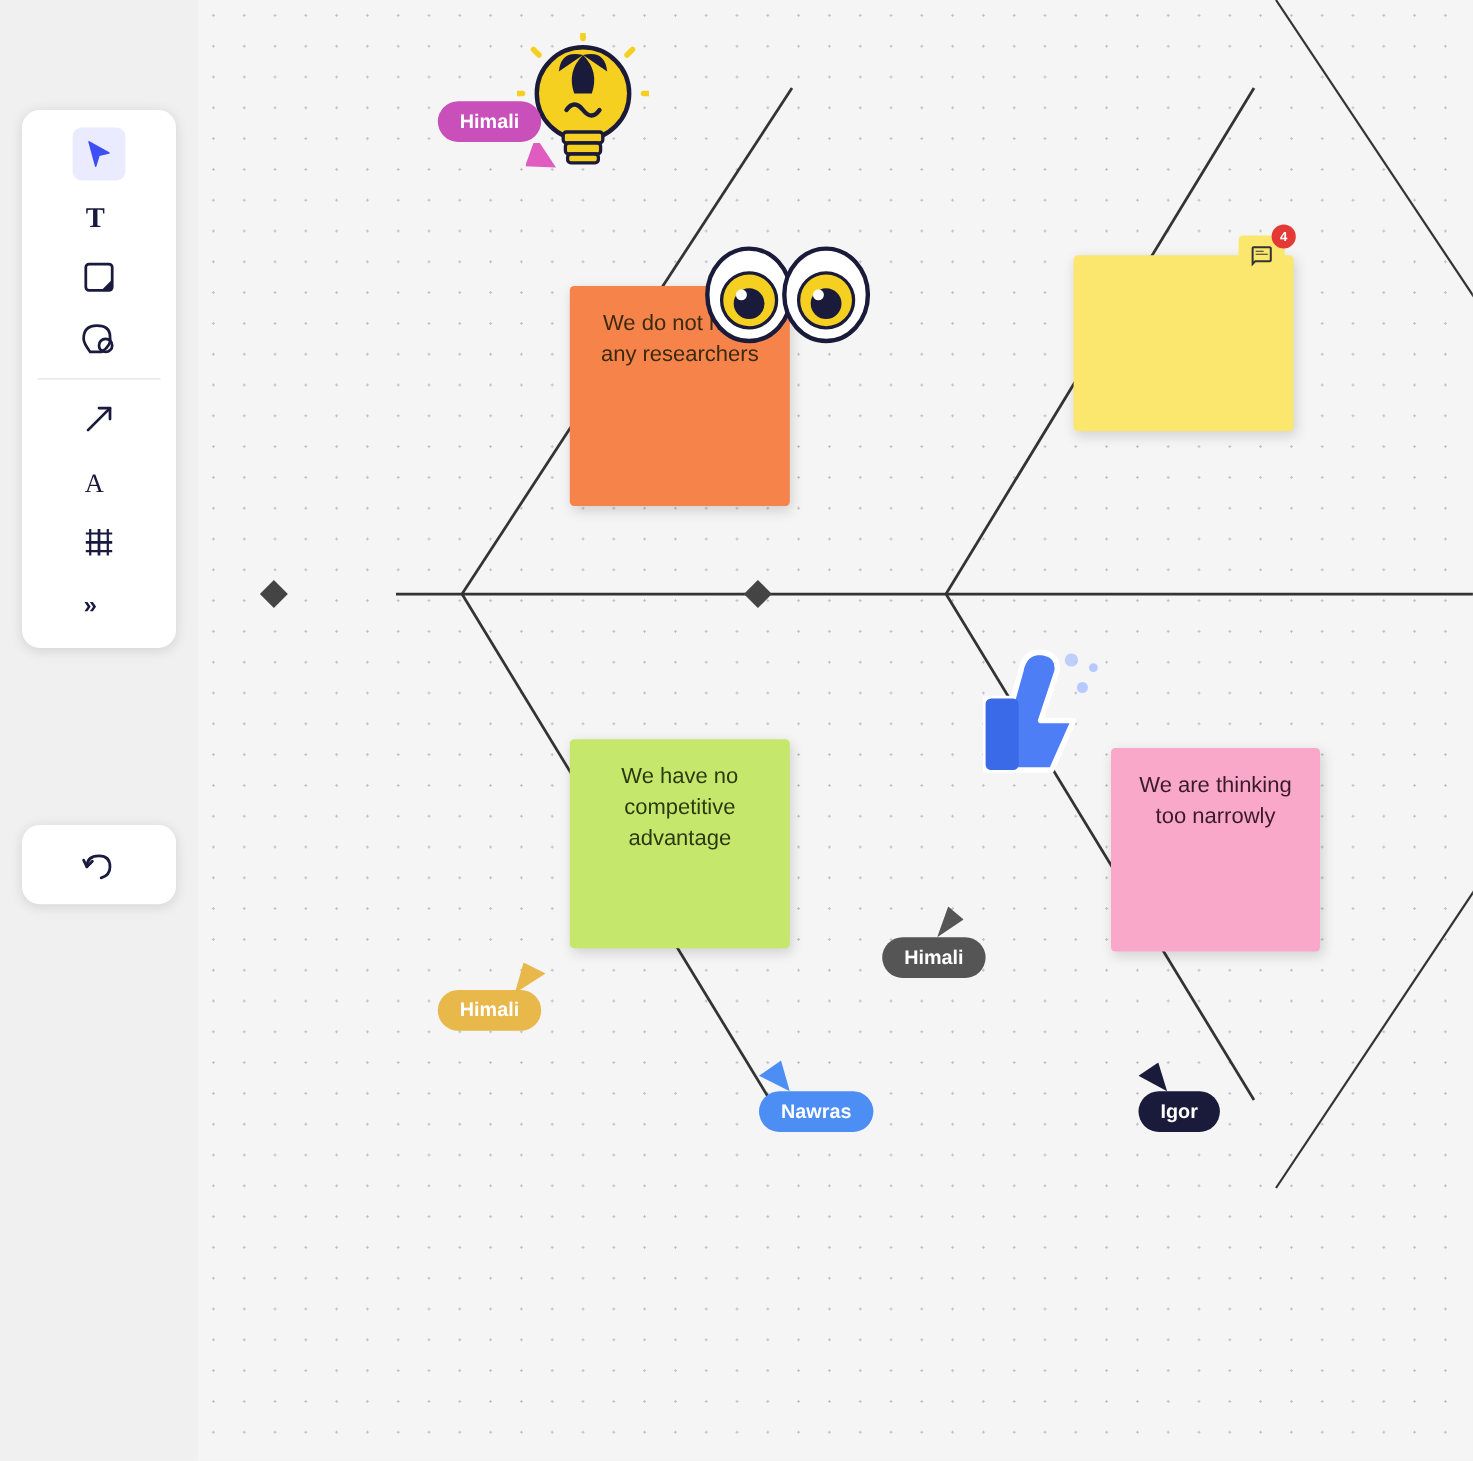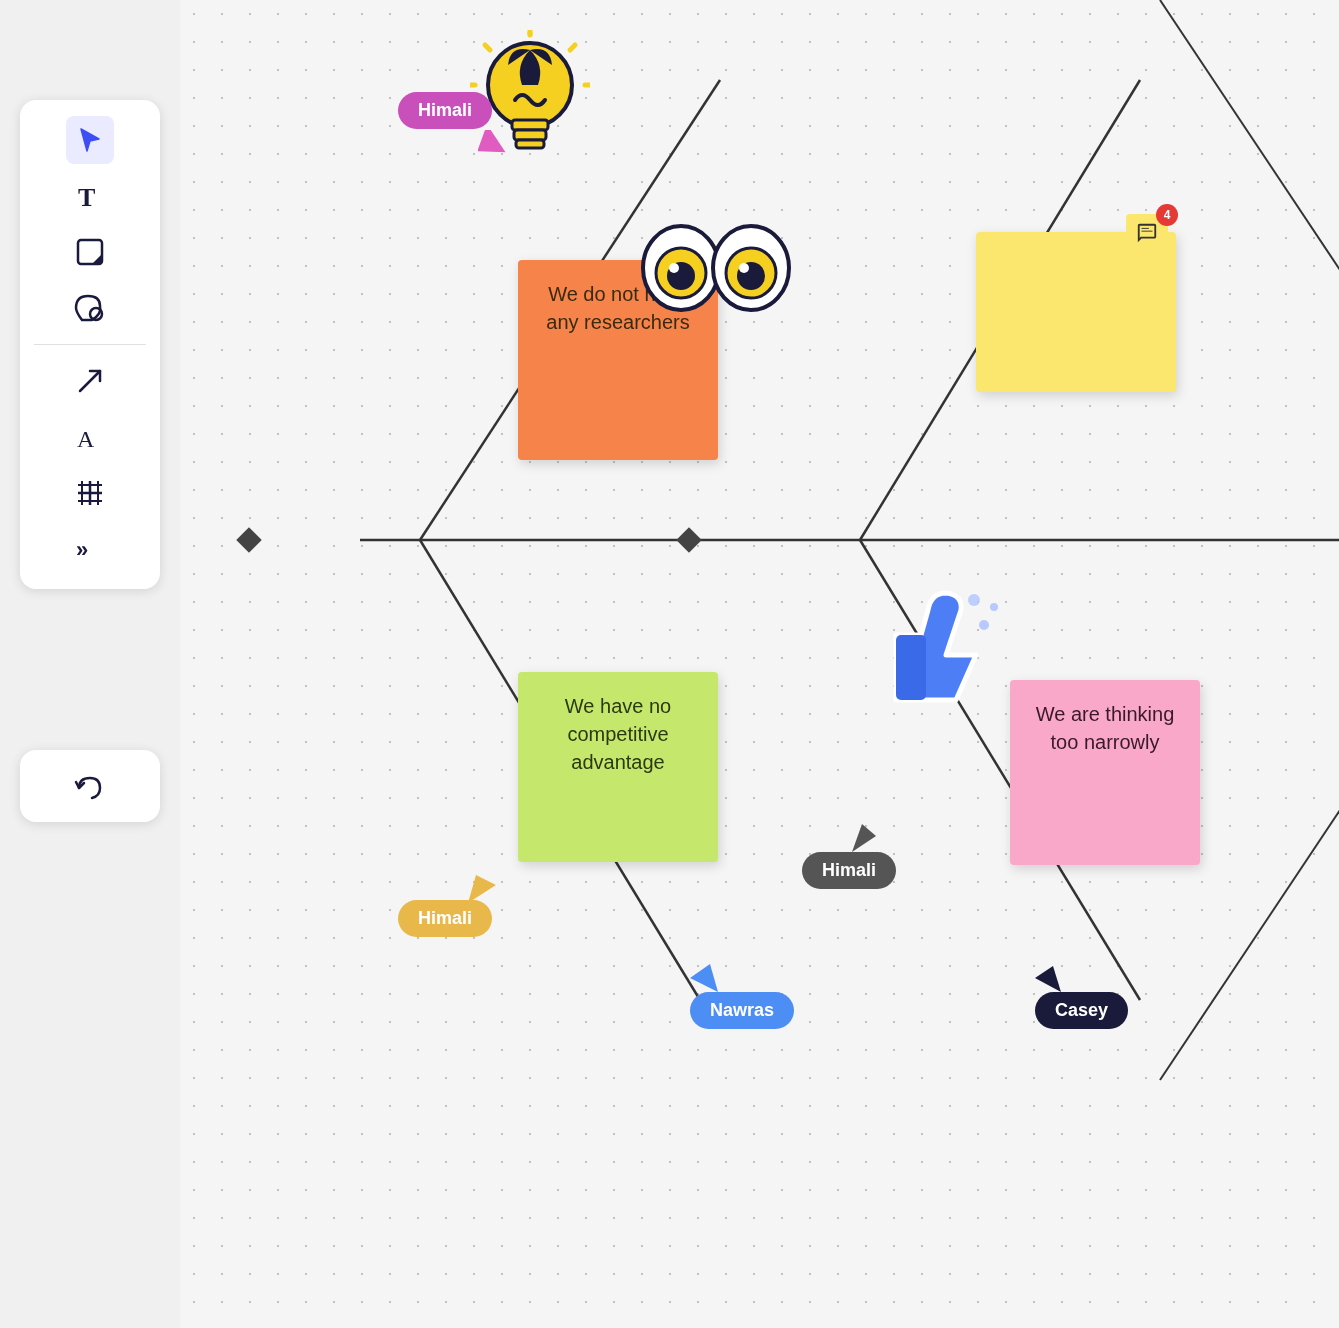--- a/index.html
+++ b/index.html
@@ -343,21 +343,21 @@
       <span>Himali</span>
     </div>
   </div>
 
   <div style="position:absolute; top:992px; left:855px; z-index:20;">
 
     <svg style="position:absolute; top:-26px; left:0px;" width="26" height="26" viewBox="0 0 26 26">
       <polygon points="26,26 0,12 18,0" fill="#1a1a3a"></polygon>
     </svg>
     <div class="cursor-label" style="background:#1a1a3a;">
-      <span>Casey</span>
+      <span>Igor</span>
     </div>
   </div>
 
 </div>
 
 <div class="toolbar">
   <div class="toolbar-item active" title="Cursor">
 
     <svg width="24" height="28" viewBox="0 0 24 28" fill="none" xmlns="http://www.w3.org/2000/svg">
       <path d="M3 3L21 13L12 15L9 25L3 3Z" fill="#3d4ef5" stroke="#3d4ef5" stroke-width="1.5" stroke-linejoin="round"></path>

